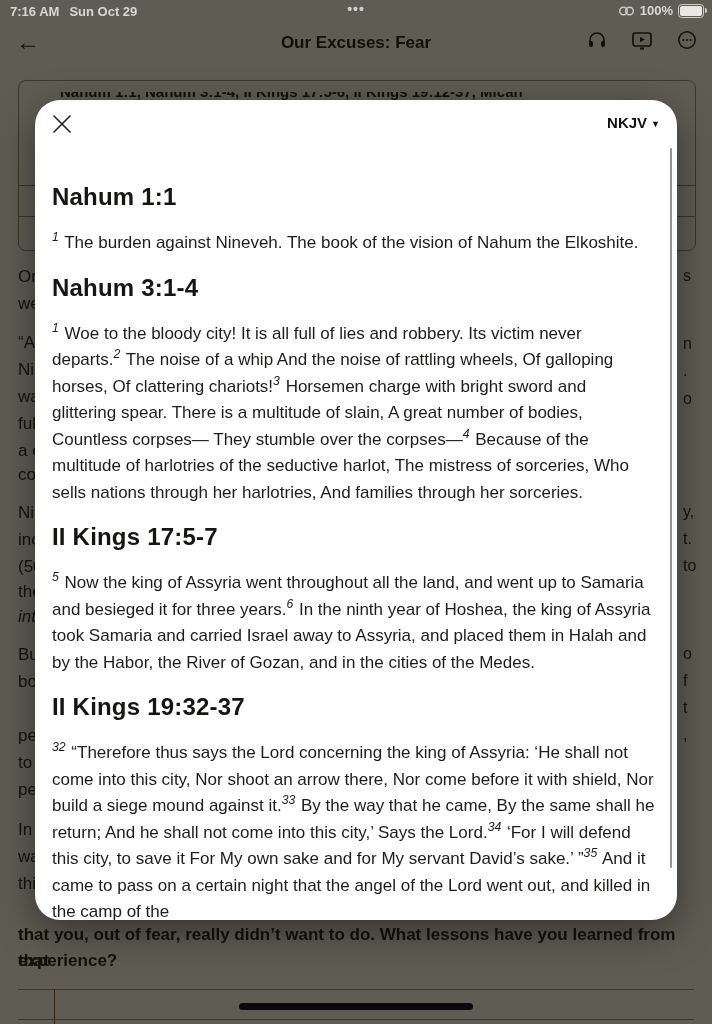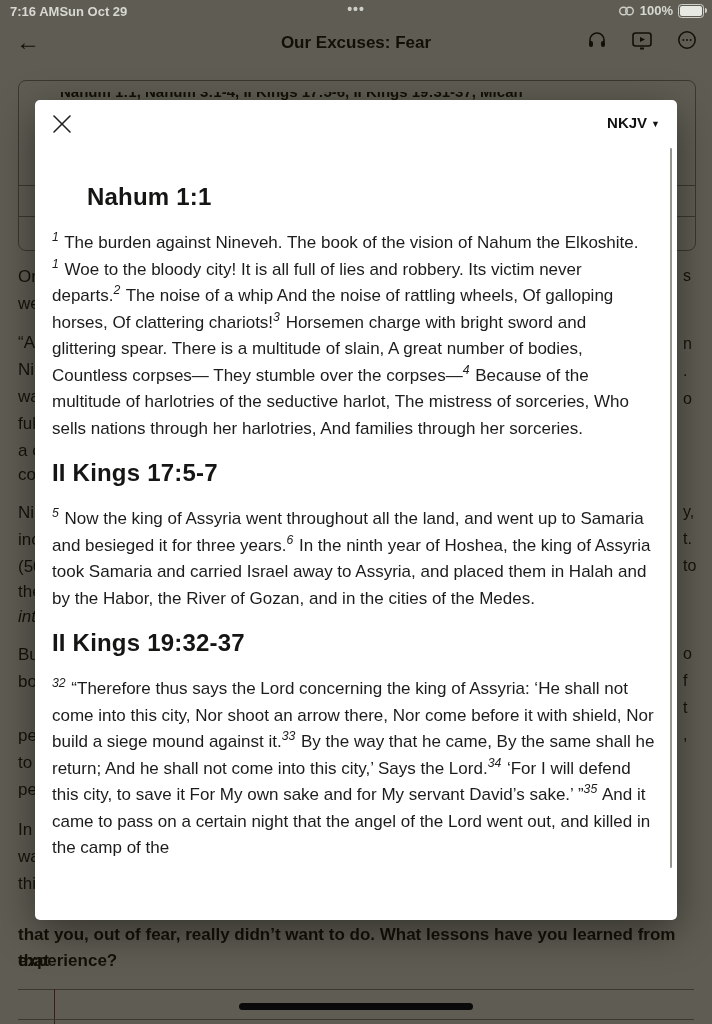--- a/index.html
+++ b/index.html
@@ -21,42 +21,42 @@
   .ref-box .row-line{position:absolute;left:0;right:0;height:0;border-top:1px solid #8f8d86;}
   .frag{position:absolute;font-size:17px;color:#1b1b18;white-space:nowrap;}
   .frag.right{font-size:16px;}
   .question{position:absolute;left:18px;width:660px;font-size:17px;font-weight:600;line-height:26px;color:#161613;}
   .hline{position:absolute;height:0;border-top:1px solid #8f8d86;}
   .red-vline{position:absolute;width:0;border-left:1px solid #8b3a36;}
   
   .scrim{position:absolute;inset:0;z-index:1;background:rgba(18,15,2,0.67);}
   
   .statusbar{position:absolute;left:0;top:0;width:712px;height:22px;z-index:3;color:#d8d8d3;font-size:13px;font-weight:600;}
-  .sb-left{position:absolute;left:10px;top:4px;display:flex;}
+  .sb-left{position:absolute;left:10px;top:4px;display:flex;gap:10px;}
   .sb-center{position:absolute;left:0;right:0;top:1px;text-align:center;font-size:14px;letter-spacing:1px;color:#cfcfca;}
   .sb-right{position:absolute;right:8px;top:3px;display:flex;align-items:center;gap:5px;}
   .battery{width:24px;height:12px;border:1px solid #cfcfca;border-radius:3.5px;position:relative;}
   .battery .fill{position:absolute;inset:1px;background:#e9e9e4;border-radius:2px;}
   .battery .nub{position:absolute;right:-4px;top:3px;width:2.5px;height:5px;background:#cfcfca;border-radius:0 2px 2px 0;}
   
   .home-indicator{position:absolute;left:239px;top:1003px;width:234px;height:7px;border-radius:4px;background:#0a0a0a;z-index:3;}
   
   .modal{
     position:absolute;left:35px;top:100px;width:642px;height:820px;z-index:4;
-    background:#ffffff;border-radius:5px;box-shadow:0 12px 40px rgba(0,0,0,0.45);
+    background:#ffffff;border-radius:25px;box-shadow:0 12px 40px rgba(0,0,0,0.45);
     overflow:hidden;color:#1c1c1a;
   }
   .modal-header{position:absolute;left:0;top:0;right:0;height:44px;}
   .close-btn{position:absolute;left:16px;top:13px;width:22px;height:22px;cursor:pointer;}
   .version-btn{position:absolute;right:17px;top:14px;font-size:15px;font-weight:600;color:#111;cursor:pointer;display:flex;align-items:center;gap:4px;}
   .version-btn .caret{font-size:9px;transform:translateY(1px);}
   .modal-scrollbar{position:absolute;right:5px;top:48px;width:2px;height:720px;background:#97958f;border-radius:1px;z-index:5;}
   .modal-content{position:absolute;left:17px;right:22px;top:44px;}
   .modal-content h2.ref{margin:16px 0 18px;font-size:24px;line-height:30px;font-weight:700;color:#151513;letter-spacing:0.2px;}
-  .modal-content h2.ref:first-child{margin-top:38px;margin-left:35px;}
+  .modal-content h2.ref:first-child{margin-top:38px;}
   .modal-content p.verse{margin:0;font-size:17px;line-height:26.5px;color:#1c1c1a;}
   .modal-content p.verse sup{font-style:italic;font-size:0.72em;line-height:0;margin-right:1px;}
 </style>
 </head>
 <body>
 
 <div class="page">
   <div class="navbar">
     <div class="back"><span>←</span></div>
     <div class="nav-title">Our Excuses: Fear</div>
@@ -80,21 +80,21 @@
           <circle cx="11" cy="11" r="8.2"></circle>
           <circle cx="7.4" cy="11" r="1" fill="#101010" stroke="none"></circle>
           <circle cx="11" cy="11" r="1" fill="#101010" stroke="none"></circle>
           <circle cx="14.6" cy="11" r="1" fill="#101010" stroke="none"></circle>
         </svg>
       </span>
     </div>
   </div>
 
   <div class="strip-clip">
-    <span>Nahum 1:1, Nahum 3:1-4, II Kings 17:5-6, II Kings 19:31-37, Micah</span>
+    <span>Nahum 1:1, Nahum 3:1-4, II Kings 17:5-6, II Kings 19:12-37, Micah</span>
   </div>
 
   <div class="ref-box">
     <div class="row-line" style="top:104px"></div>
     <div class="row-line" style="top:135px"></div>
   </div>
 
   <div id="left-frags">
       <span class="frag" style="left: 18px; top: 267px;">Or</span>
       <span class="frag" style="left: 18px; top: 294px;">we</span>
@@ -174,19 +174,20 @@
     </span>
     <span class="version-btn">
       <span>NKJV</span>
       <span class="caret">▼</span>
     </span>
   </div>
   <div class="modal-scrollbar"></div>
   <div class="modal-content">
       <h2 class="ref">Nahum 1:1</h2>
       <p class="verse"><sup>1</sup> The burden against Nineveh. The book of the vision of Nahum the Elkoshite.</p>
+      <h2 class="ref">Nahum 3:1-4</h2>
       <p class="verse"><sup>1</sup> Woe to the bloody city! It is all full of lies and robbery. Its victim never departs.<sup>2</sup> The noise of a whip And the noise of rattling wheels, Of galloping horses, Of clattering chariots!<sup>3</sup> Horsemen charge with bright sword and glittering spear. There is a multitude of slain, A great number of bodies, Countless corpses— They stumble over the corpses—<sup>4</sup> Because of the multitude of harlotries of the seductive harlot, The mistress of sorceries, Who sells nations through her harlotries, And families through her sorceries.</p>
       <h2 class="ref">II Kings 17:5-7</h2>
       <p class="verse"><sup>5</sup> Now the king of Assyria went throughout all the land, and went up to Samaria and besieged it for three years.<sup>6</sup> In the ninth year of Hoshea, the king of Assyria took Samaria and carried Israel away to Assyria, and placed them in Halah and by the Habor, the River of Gozan, and in the cities of the Medes.</p>
       <h2 class="ref">II Kings 19:32-37</h2>
       <p class="verse"><sup>32</sup> “Therefore thus says the Lord concerning the king of Assyria: ‘He shall not come into this city, Nor shoot an arrow there, Nor come before it with shield, Nor build a siege mound against it.<sup>33</sup> By the way that he came, By the same shall he return; And he shall not come into this city,’ Says the Lord.<sup>34</sup> ‘For I will defend this city, to save it For My own sake and for My servant David’s sake.’ ”<sup>35</sup> And it came to pass on a certain night that the angel of the Lord went out, and killed in the camp of the</p>
     </div>
 </div>
 
 </body></html>

